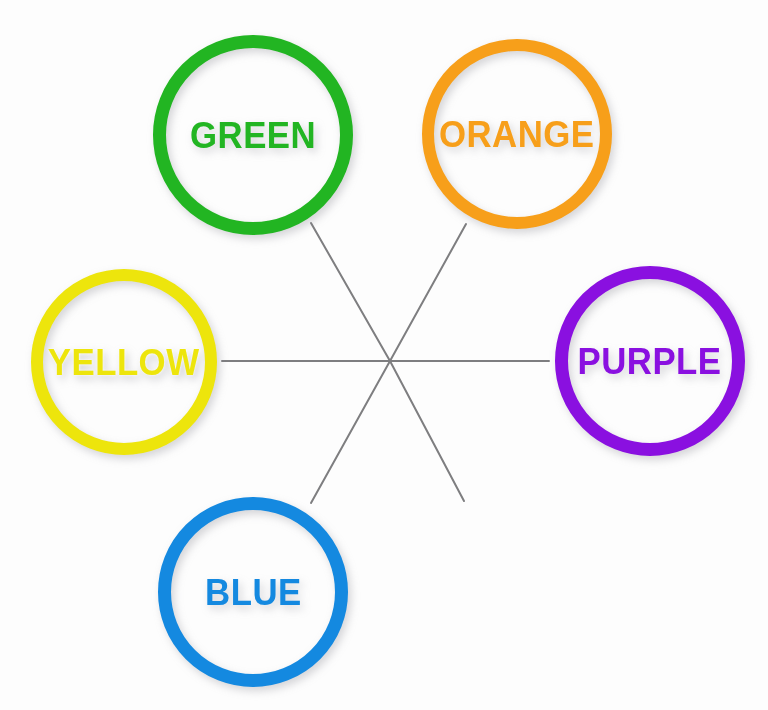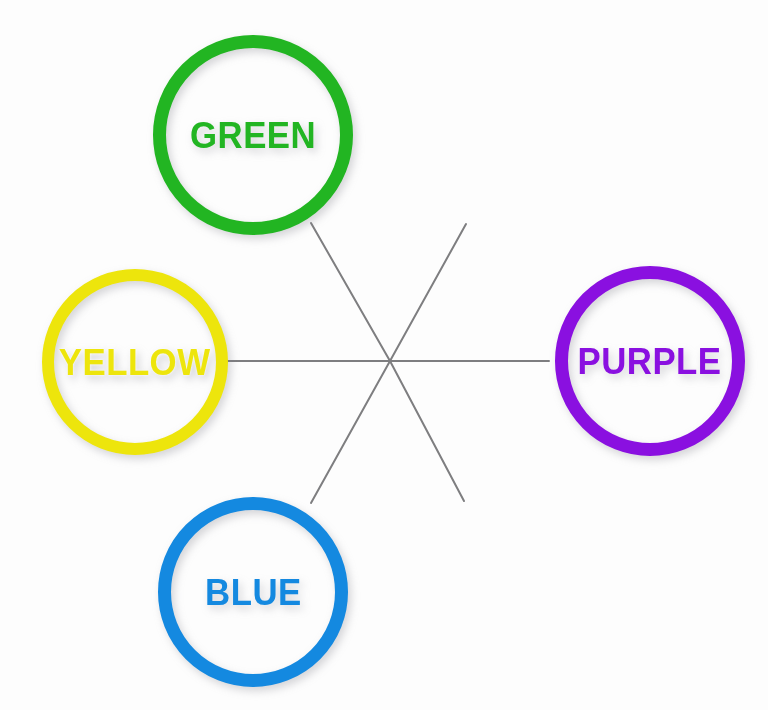--- a/index.html
+++ b/index.html
@@ -74,22 +74,25 @@
         <line x1="390" y1="352" x2="549" y2="352"></line>
         <line x1="390" y1="352" x2="311" y2="494"></line>
         <line x1="390" y1="352" x2="464" y2="492"></line>
       </g>
   </svg>
 
   <div class="node" id="node-green" style="left: 153px; top: 26px; width: 200px; height: 200px; border-width: 13px; border-style: solid; border-color: rgb(34, 181, 34);">
     <span class="node-label" id="label-green" style="color: rgb(34, 181, 34);">GREEN</span>
   </div>
 
+  <div class="node" id="node-orange" style="left: 422px; top: 30px; width: 190px; height: 190px; border-width: 12px; border-style: solid; border-color: rgb(247, 159, 26);">
+    <span class="node-label" id="label-orange" style="color: rgb(247, 159, 26);">ORANGE</span>
+  </div>
 
-  <div class="node" id="node-yellow" style="left: 42px; top: 260px; width: 186px; height: 186px; border-width: 12px; border-style: solid; border-color: rgb(237, 229, 12);">
+  <div class="node" id="node-yellow" style="left: 31px; top: 260px; width: 186px; height: 186px; border-width: 12px; border-style: solid; border-color: rgb(237, 229, 12);">
     <span class="node-label" id="label-yellow" style="color: rgb(237, 229, 12);">YELLOW</span>
   </div>
 
   <div class="node" id="node-blue" style="left: 158px; top: 488px; width: 190px; height: 190px; border-width: 13px; border-style: solid; border-color: rgb(20, 137, 224);">
     <span class="node-label" id="label-blue" style="color: rgb(20, 137, 224);">BLUE</span>
   </div>
 
   <div class="node" id="node-purple" style="left: 555px; top: 257px; width: 190px; height: 190px; border-width: 13px; border-style: solid; border-color: rgb(138, 16, 224);">
     <span class="node-label" id="label-purple" style="color: rgb(138, 16, 224);">PURPLE</span>
   </div>

